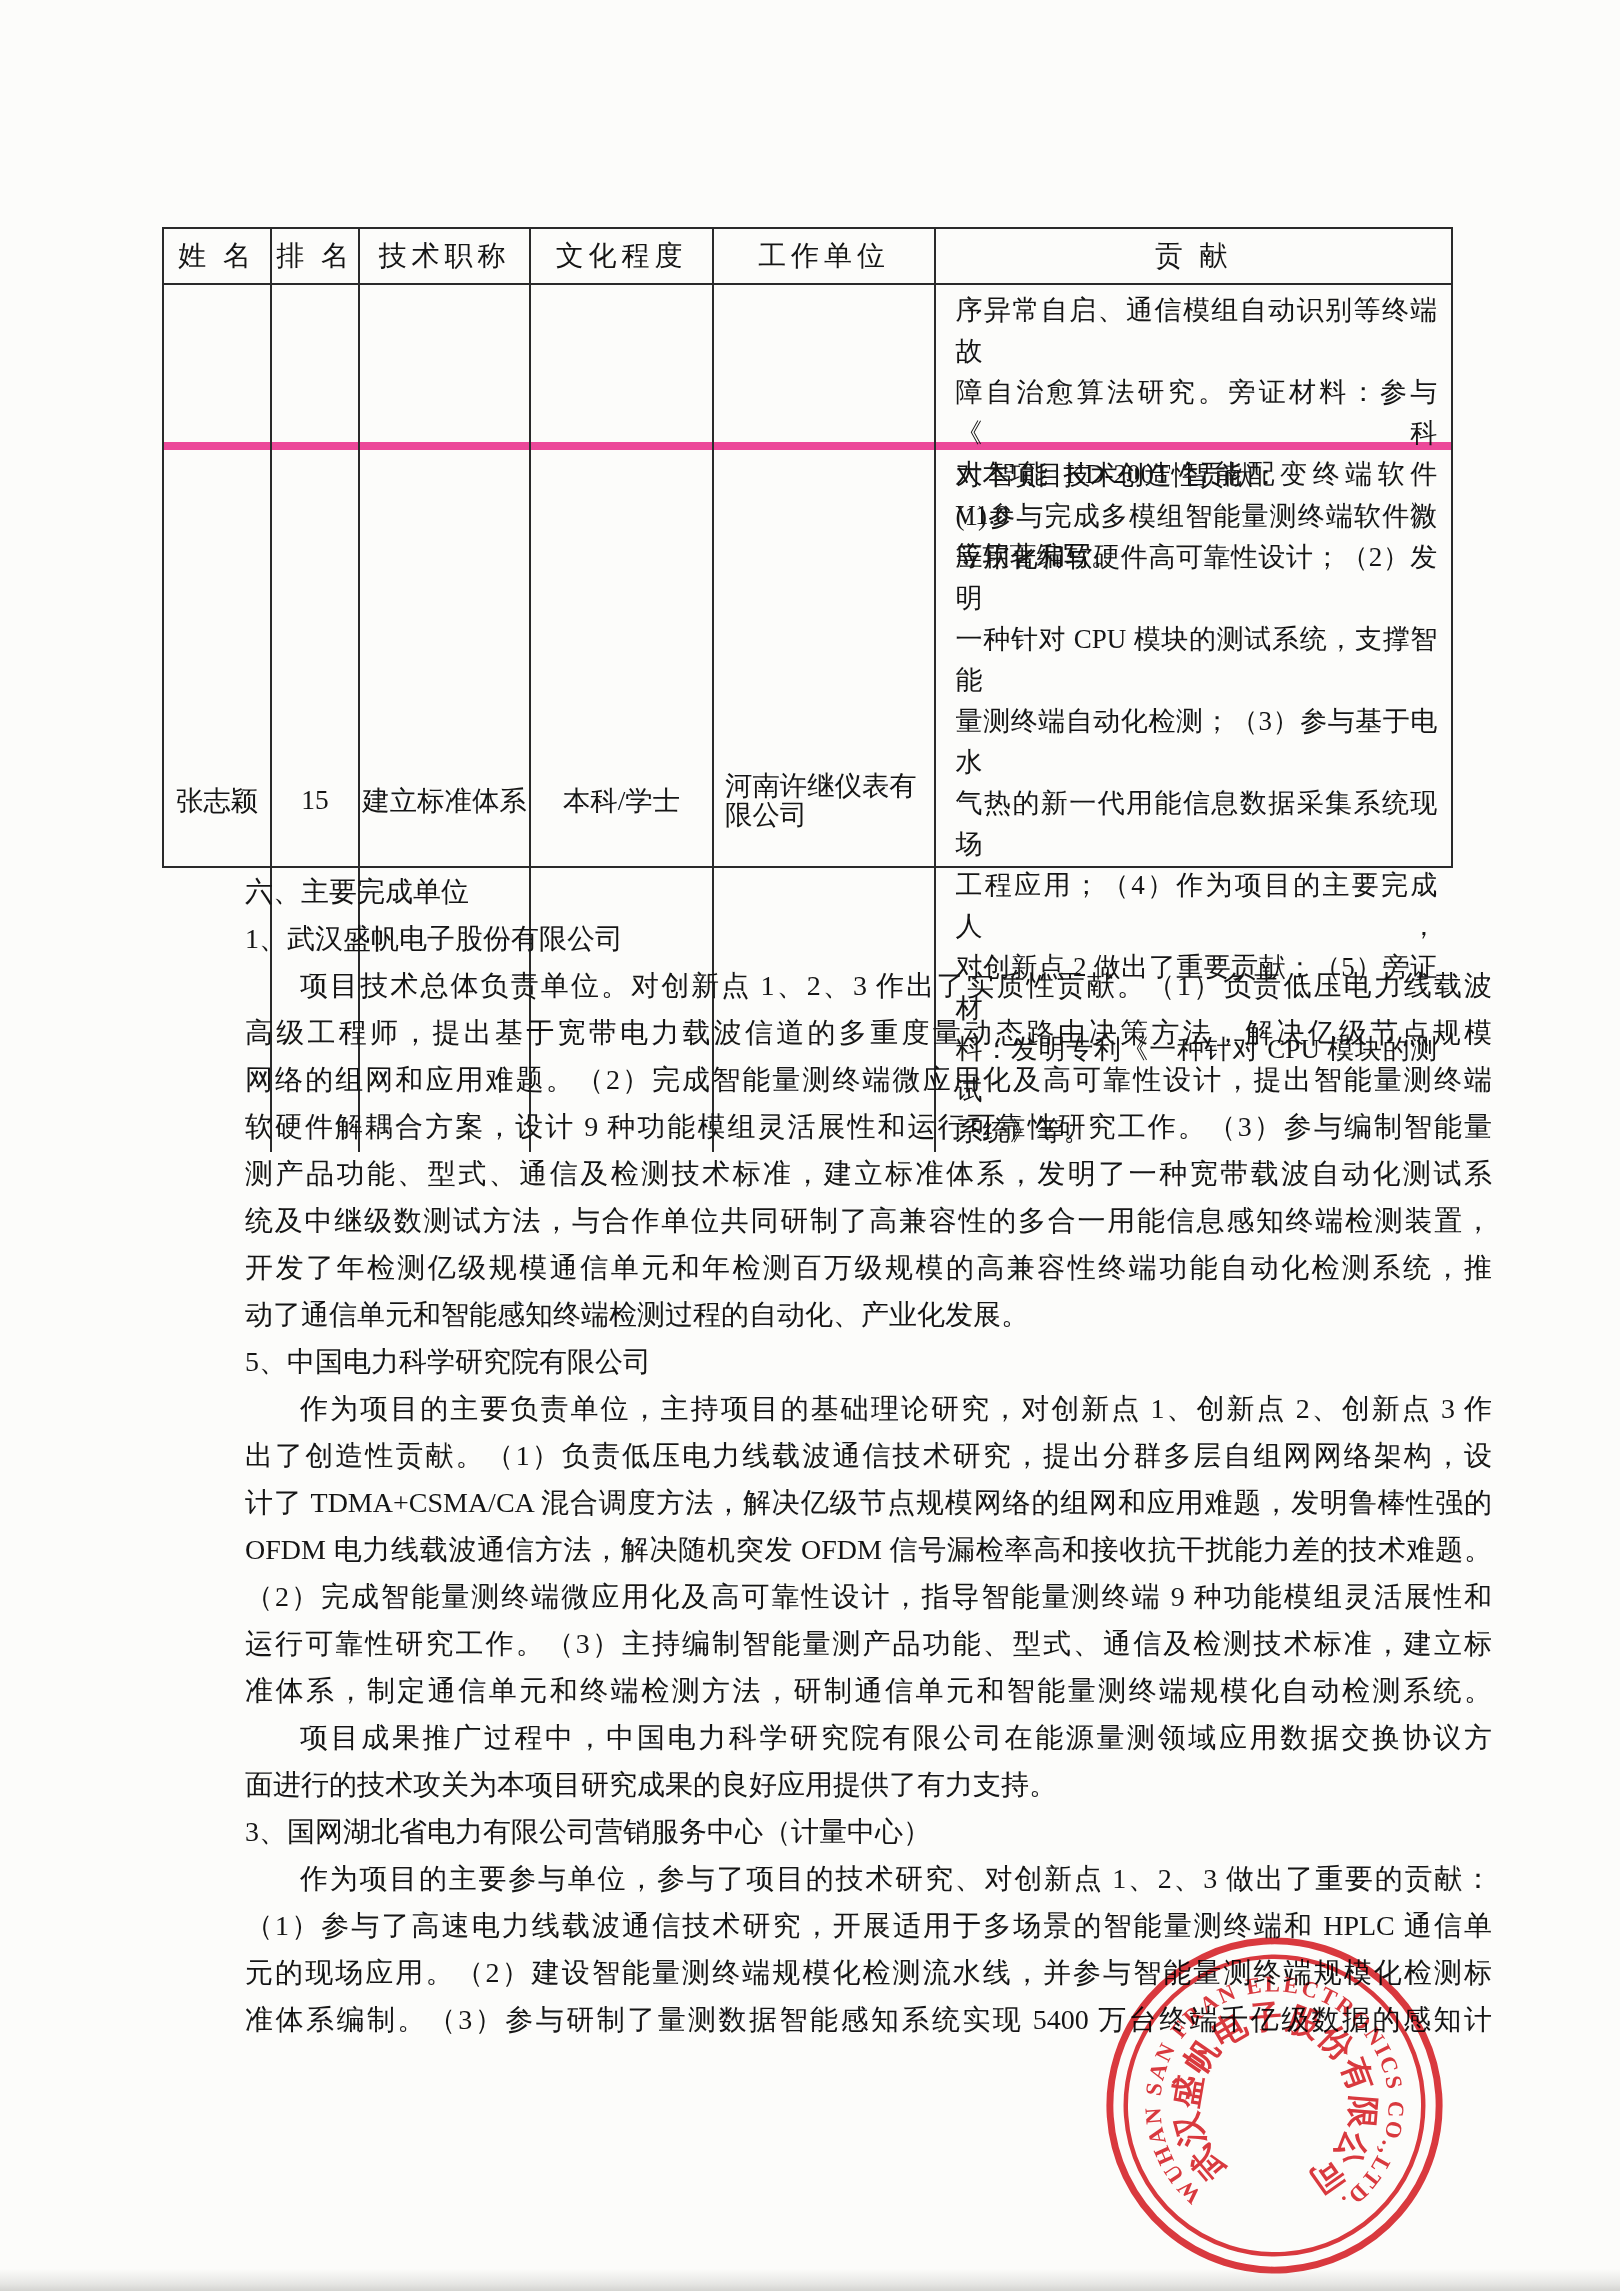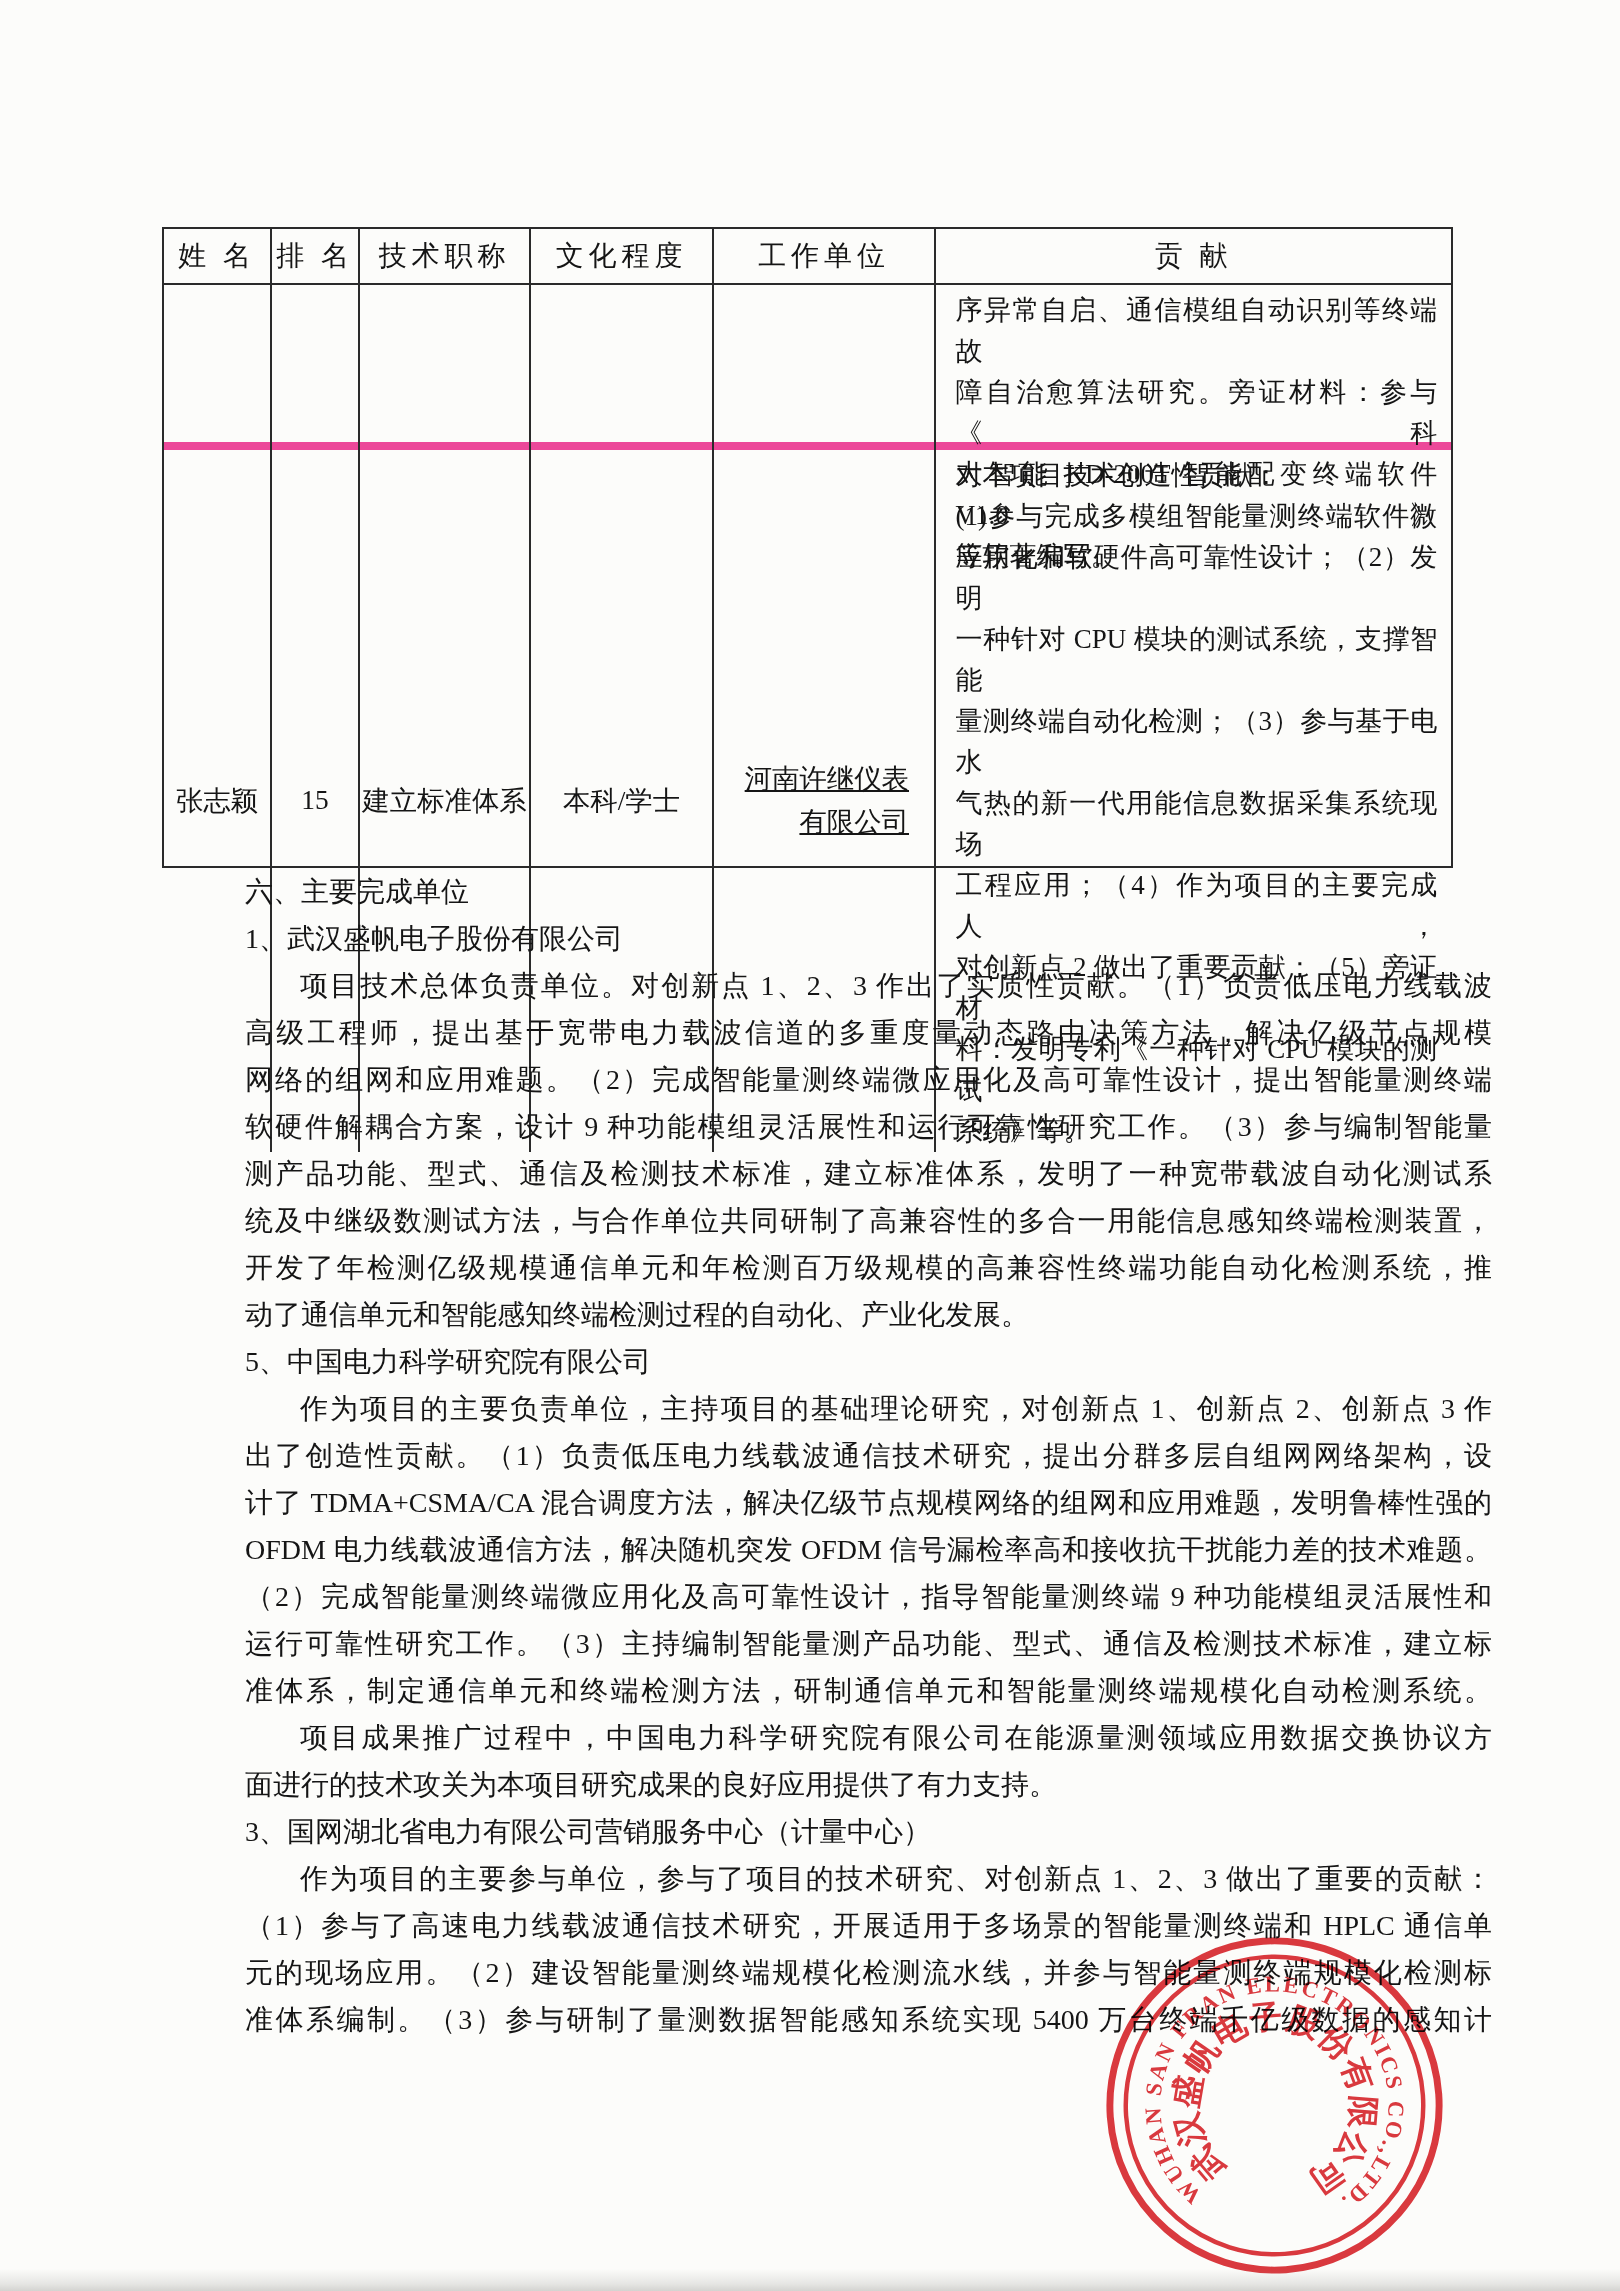--- a/index.html
+++ b/index.html
@@ -17,25 +17,25 @@
   .thead,.trow{
     display:grid;
     grid-template-columns:106px 88px 171px 183px 222px 1fr;
   }
   .thead{ height:56px; border-bottom:2.9px solid #2a2a2a; }
   .tbody .trow:nth-child(1){ height:165px; border-bottom:8px solid #ec4899; }
   .tbody .trow:nth-child(2){ height:416px; }
   .cell{
     border-left:2px solid #2a2a2a;
     display:flex; align-items:center; justify-content:center;
-    font-size:27.4px; text-align:right;
+    font-size:27.4px; text-align:left;
   }
   .cell:first-child{ border-left:none; }
   .hcell{ letter-spacing:4.9px; font-size:28px; }
-  .unit{ line-height:43px; padding:0 25px;text-decoration:underline; }
+  .unit{ line-height:29px; padding:0 11px; }
   .ccell{
     display:block; text-align:left; padding:4.9px 13.7px 0 19.6px;
   }
   .cline{ font-size:27px; line-height:41px; }
   .cline.just{ text-align:justify; text-align-last:justify; text-justify:inter-character; }
   
   .bodytext{
     position:absolute; left:245px; top:868px; width:1247px;
   }
   .bline{ font-size:28px; line-height:47px; }

